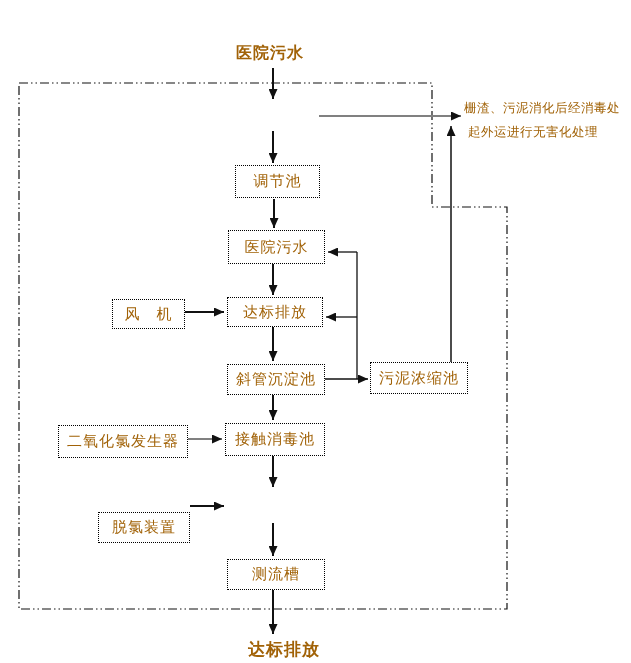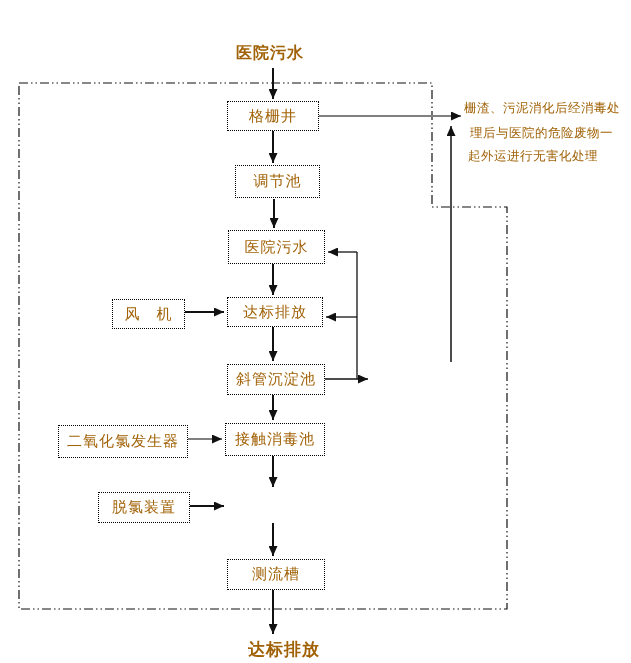--- a/index.html
+++ b/index.html
@@ -88,50 +88,49 @@
     <line x1="357" y1="367" x2="357" y2="240" stroke="#111111" stroke-width="1.3"></line>
     <line x1="357" y1="240" x2="328" y2="240" stroke="#111111" stroke-width="1.3" marker-end="url(#ah)"></line>
     <line x1="357" y1="305" x2="326" y2="305" stroke="#111111" stroke-width="1.3" marker-end="url(#ah)"></line>
 
     <line x1="451" y1="350" x2="451" y2="114" stroke="#111111" stroke-width="1.5" marker-end="url(#ah)"></line>
   </svg>
 
   <div class="flow-title" style="left:236px; top:31px;">医院污水</div>
   <div class="flow-title" style="left:248px; top:626px; font-size:17px;">达标排放</div>
 
-  <div class="node" style="left:227px; top:89px;  width:92px;  height:30px;">
-    <span>格栅井</span>
-  </div>
   <div class="node" style="left:235px; top:153px; width:85px;  height:33px;">
     <span>调节池</span>
   </div>
   <div class="node" style="left:228px; top:218px; width:97px;  height:34px;">
     <span>医院污水</span>
   </div>
   <div class="node" style="left:112px; top:287px; width:73px;  height:30px;">
     <span>风　机</span>
   </div>
   <div class="node" style="left:227px; top:285px; width:96px;  height:30px;">
     <span>达标排放</span>
   </div>
   <div class="node" style="left:227px; top:352px; width:98px;  height:31px;">
     <span>斜管沉淀池</span>
   </div>
+  <div class="node" style="left:370px; top:350px; width:98px;  height:32px;">
+    <span>污泥浓缩池</span>
+  </div>
   <div class="node" style="left:58px;  top:413px; width:130px; height:33px;">
     <span>二氧化氯发生器</span>
   </div>
   <div class="node" style="left:225px; top:411px; width:100px; height:33px;">
     <span>接触消毒池</span>
   </div>
-  <div class="node" style="left:98px;  top:480px; width:92px;  height:31px;">
+  <div class="node" style="left:98px;  top:500px; width:92px;  height:31px;">
     <span>脱氯装置</span>
   </div>
   <div class="node" style="left:227px; top:547px; width:98px;  height:31px;">
     <span>测流槽</span>
   </div>
 
   <div class="side-note">
     <span>栅渣、污泥消化后经消毒处</span>
-    <span style="padding-left:6px;">理后与医院的危险废物一</span>
     <span style="padding-left:4px;font-family:Liberation Mono, monospace;">起外运进行无害化处理</span>
   </div>
 
 </div>
 
 </body></html>

